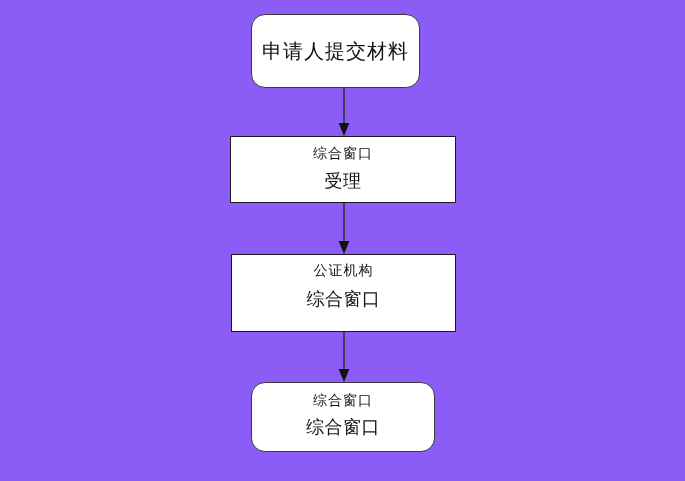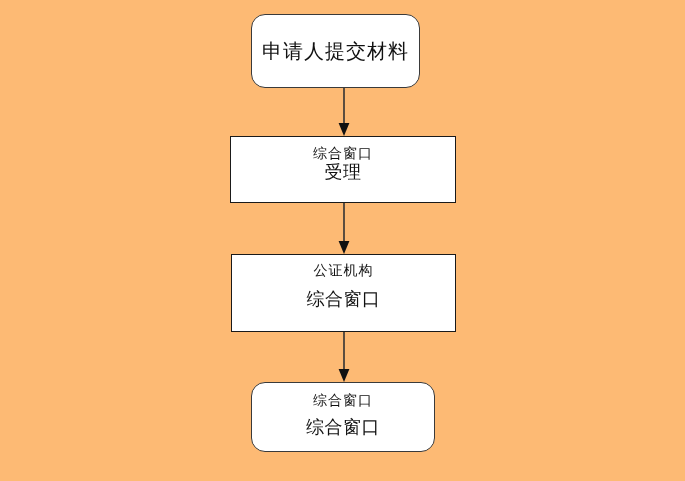--- a/index.html
+++ b/index.html
@@ -8,21 +8,21 @@
     padding: 0;
     background: #ffffff;
   }
   body {
     font-family: "Liberation Sans", "DejaVu Sans", sans-serif;
   }
   #canvas {
     position: relative;
     width: 685px;
     height: 481px;
-    background: #fdba74;
+    background: #8b5cf6;
     overflow: hidden;
   }
   .node {
     position: absolute;
     box-sizing: border-box;
     background: #ffffff;
     border: 1px solid #1a1a1a;
     display: flex;
     flex-direction: column;
     align-items: center;
@@ -61,21 +61,21 @@
   #node-submit .line-primary { font-size: 20px; }
 
   
   #node-accept {
     left: 230px;
     top: 136px;
     width: 226px;
     height: 67px;
     padding-top: 9px;
   }
-  #node-accept .line-secondary { }
+  #node-accept .line-secondary { margin-top: 9px; }
 
   
   #node-notary {
     left: 231px;
     top: 254px;
     width: 225px;
     height: 78px;
     padding-top: 8px;
   }
   #node-notary .line-secondary { margin-top: 10px; }

